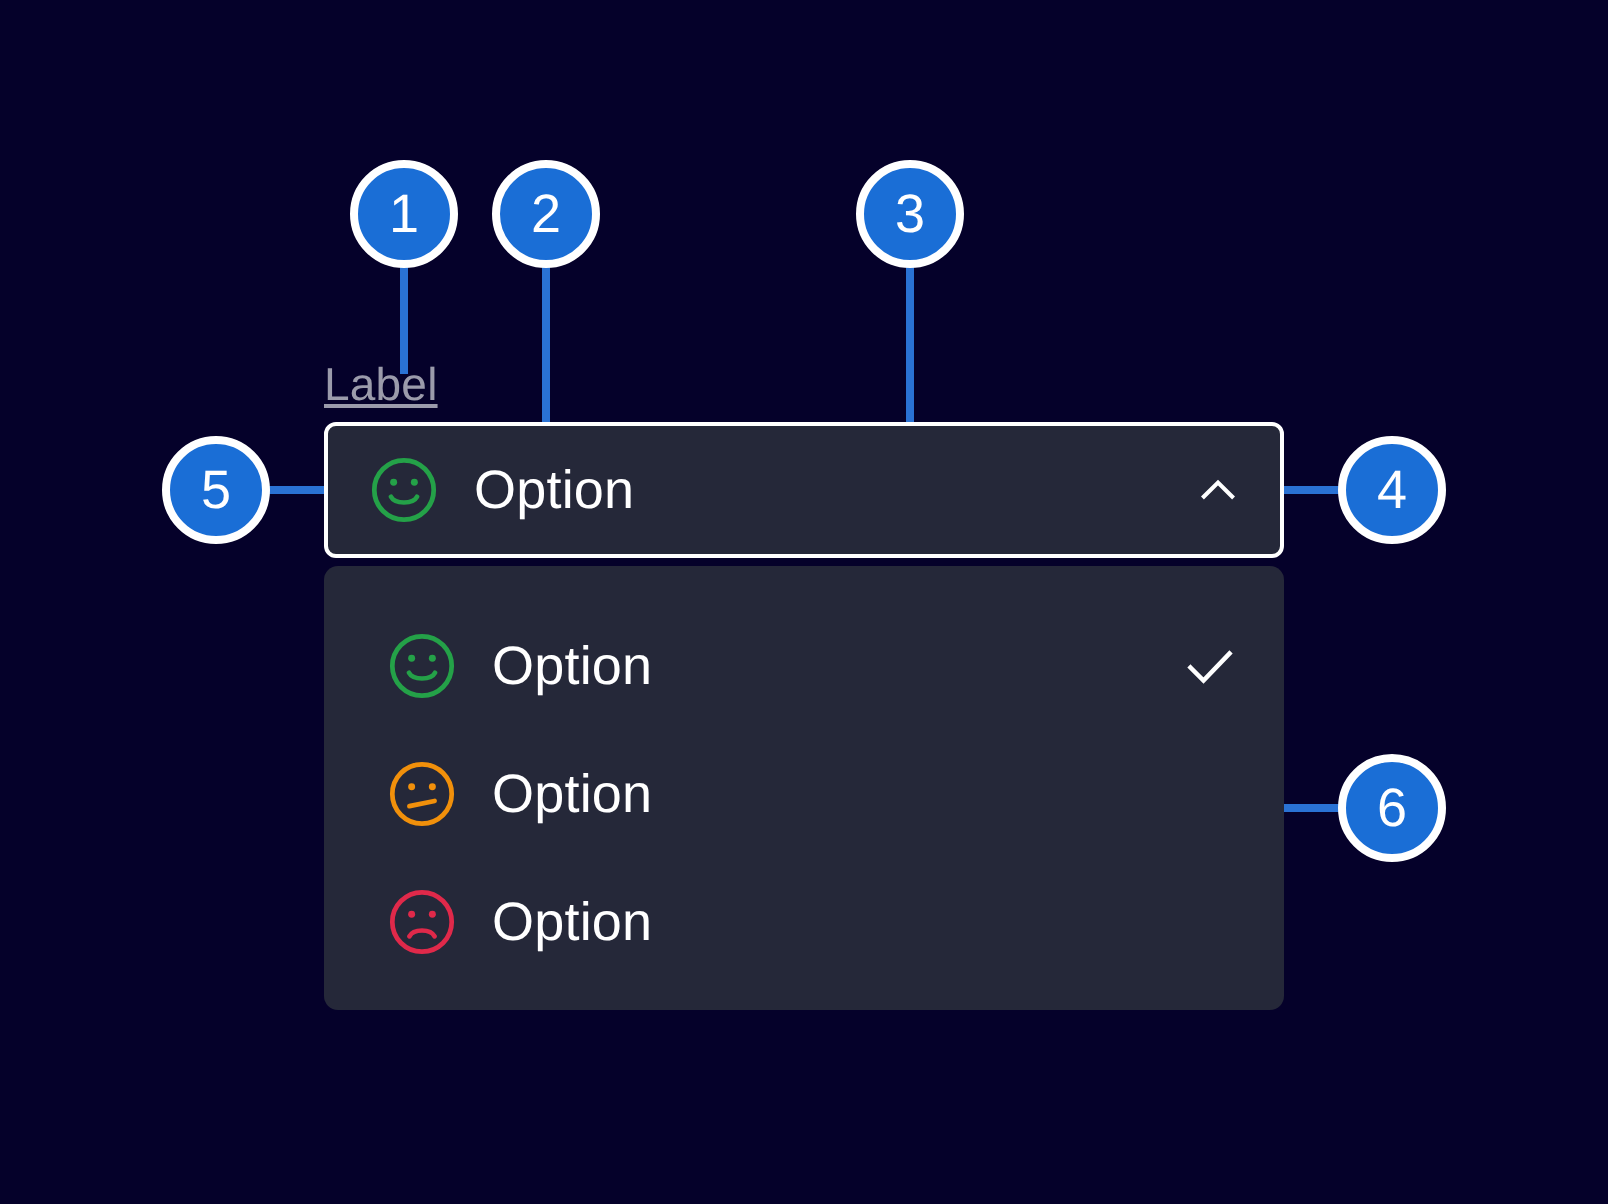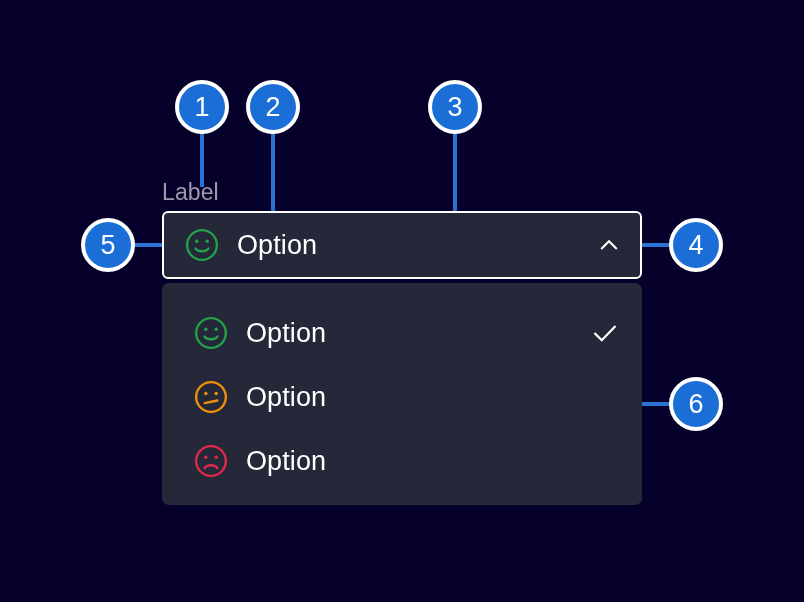--- a/index.html
+++ b/index.html
@@ -24,20 +24,21 @@
   
   #field-label {
     position: absolute;
     left: 162px;
     top: 178px;
     font-size: 23px;
     line-height: 28px;
     color: #9b9bab;
     letter-spacing: 0.1px;
     white-space: nowrap;
+    text-decoration: underline;
   }
 
   
   #select-control {
     position: absolute;
     left: 162px;
     top: 211px;
     width: 480px;
     height: 68px;
     box-sizing: border-box;

